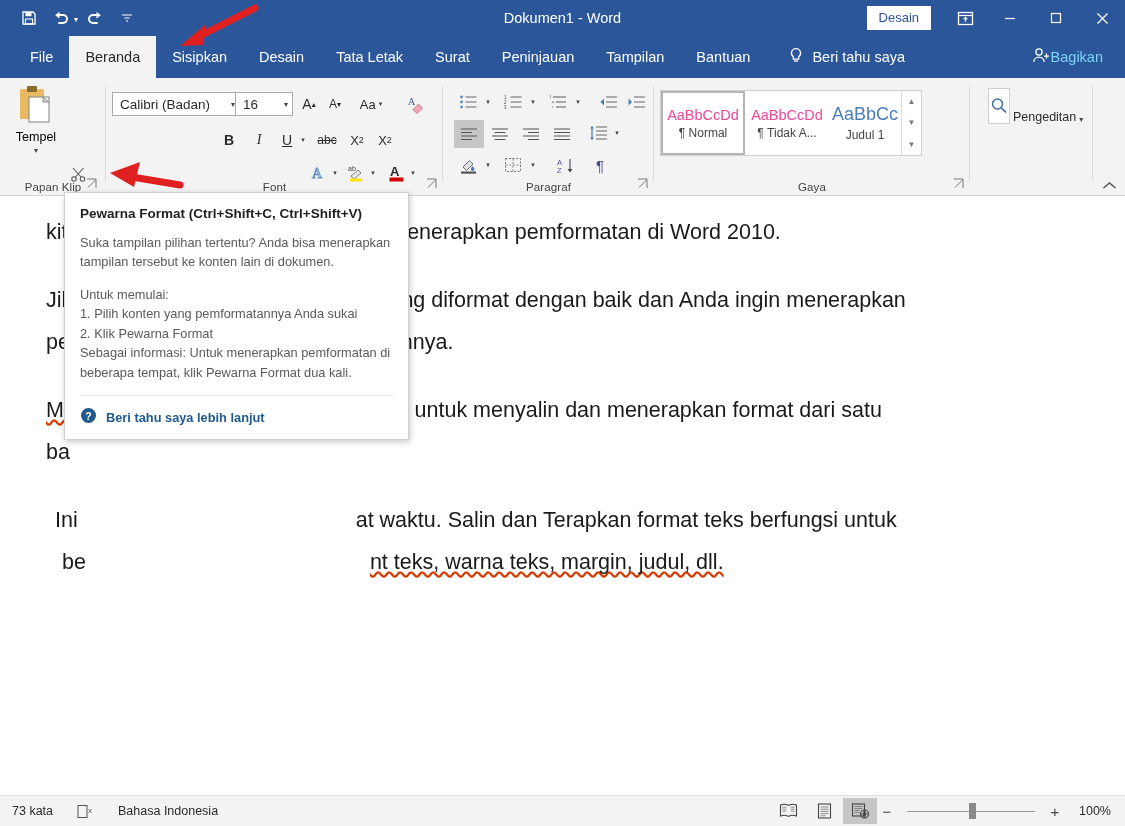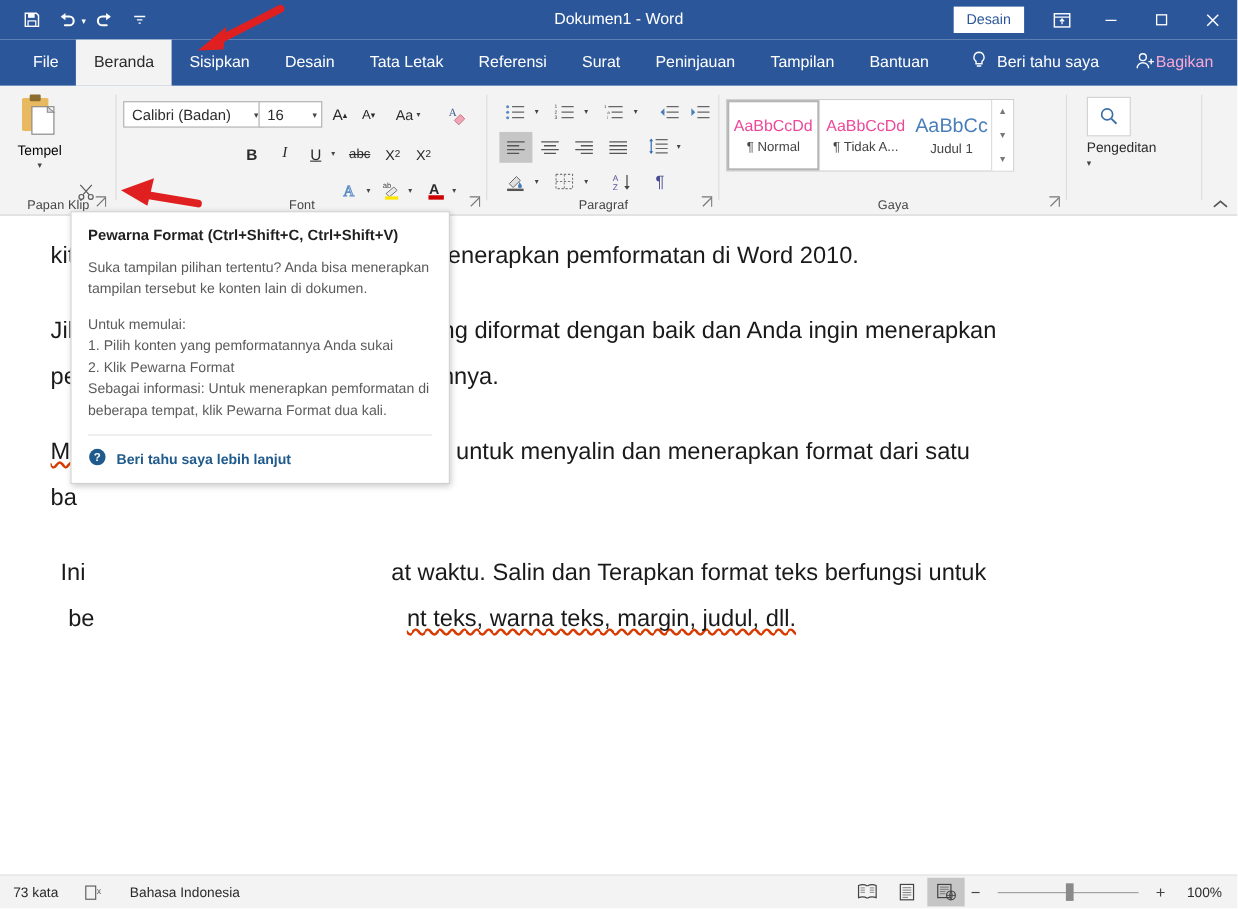--- a/index.html
+++ b/index.html
@@ -52,21 +52,21 @@
     font-size: 14.5px; color: #ffffff; padding: 0 16px; height: 42px;
     display: flex; align-items: center; white-space: nowrap;
   }
   .tab.active { background: #f3f3f3; color: #2b2b2b; }
   .tellme {
     display: flex; align-items: center; gap: 8px; height: 42px;
     padding: 0 14px 0 22px; color: #fff; font-size: 14.5px;
   }
   .share {
     display: flex; align-items: center; gap: 0; height: 42px;
-    color: #f9a8d4; font-size: 14.5px; margin-left: auto; padding-right: 22px;
+    color: #7dd3fc; font-size: 14.5px; margin-left: auto; padding-right: 22px;
   }
 
   
   .ribbon {
     position: absolute; top: 78px; left: 0; width: 1125px; height: 118px;
     background: #f3f3f3; border-bottom: 1px solid #d4d4d4;
   }
   .grp { position: absolute; top: 0; height: 118px; }
   .grp-label {
     position: absolute; bottom: 3px; width: 100%; text-align: center;
@@ -125,21 +125,21 @@
   .gal-scroll {
     width: 20px; height: 64px; border-left: 1px solid #dadada;
     display: flex; flex-direction: column; align-items: center;
     justify-content: space-around; background: #fff;
   }
   .gs { font-size: 8px; color: #777; }
 
   
   .edit-btn {
     position: absolute; left: 18px; top: 10px; width: 70px;
-    display: flex; flex-direction: column; align-items: flex-start; gap: 3px;
+    display: flex; flex-direction: row; align-items: flex-end; gap: 3px;
   }
   .edit-box {
     width: 40px; height: 36px; border: 1px solid #cfcfcf; background: #fff;
     display: flex; align-items: center; justify-content: center;
   }
   .edit-label { font-size: 12.5px; color: #2b2b2b; }
   .collapse-ribbon {
     position: absolute; right: 8px; bottom: 2px; font-size: 13px; color: #555;
   }
 
@@ -262,21 +262,20 @@
       </div>
     </div>
   </div>
 
   <div class="tabbar">
     <div class="tab">File</div>
     <div class="tab active">Beranda</div>
     <div class="tab">Sisipkan</div>
     <div class="tab">Desain</div>
     <div class="tab">Tata Letak</div>
-    <div class="tab">Referensi</div>
     <div class="tab">Surat</div>
     <div class="tab">Peninjauan</div>
     <div class="tab">Tampilan</div>
     <div class="tab">Bantuan</div>
     <div class="tellme">
       <span>
         <svg width="16" height="18" viewBox="0 0 16 18">
             <path d="M8 1.5a4.6 4.6 0 0 0-2.7 8.3V12h5.4V9.8A4.6 4.6 0 0 0 8 1.5z" fill="none" stroke="#fff" stroke-width="1.25"></path>
             <path d="M6 14h4" stroke="#fff" stroke-width="1.25"></path>
           </svg>

